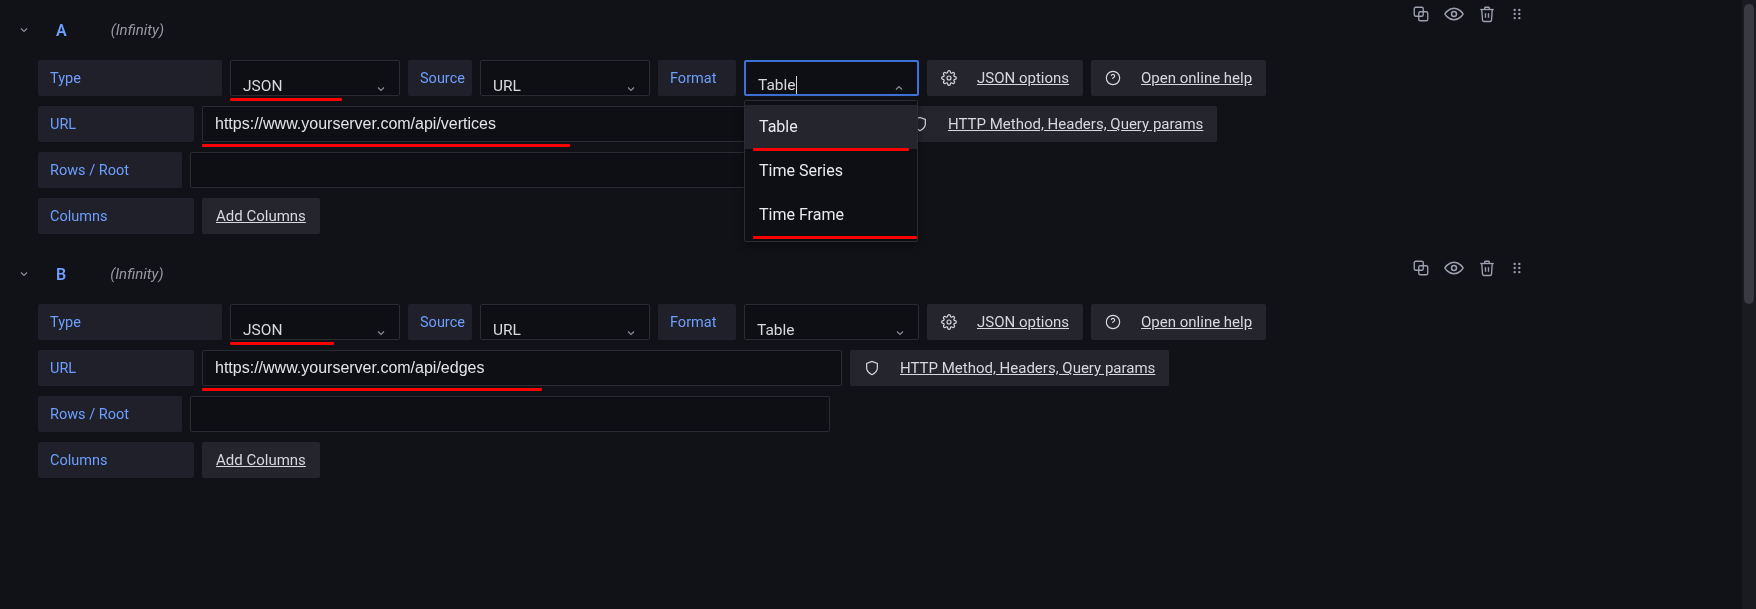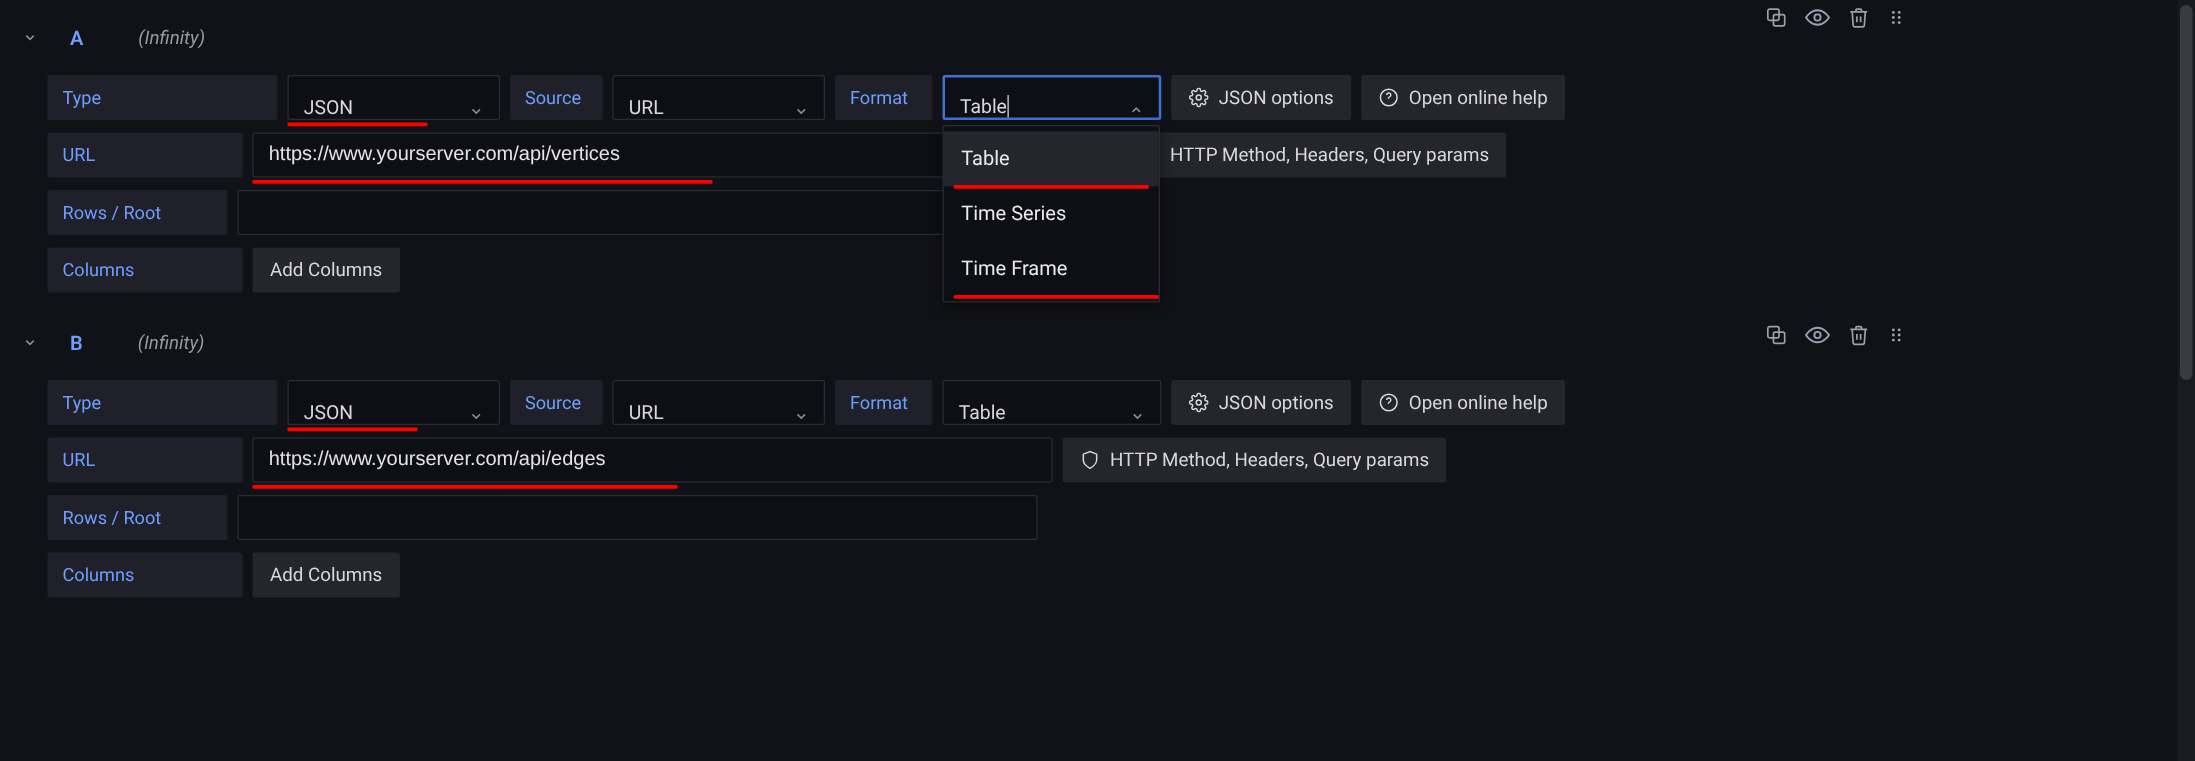--- a/index.html
+++ b/index.html
@@ -74,21 +74,21 @@
     align-items: center;
     height: 36px;
     background: #1f2029;
     color: #6e9fff;
     font-size: 14.5px;
     padding: 0 12px;
     border-radius: 2px;
     flex-shrink: 0;
   }
   .label.w-type   { width: 184px; }
-  .label.w-source { width: 74px; }
+  .label.w-source { width: 64px; }
   .label.w-format { width: 78px; }
   .label.w-url    { width: 156px; }
   .label.w-rows   { width: 144px; }
   .label.w-cols   { width: 156px; }
 
   .select-box {
     display: flex;
     align-items: flex-end;
     justify-content: space-between;
     height: 36px;
@@ -126,24 +126,25 @@
   .text-input.empty { }
 
   .btn {
     display: flex;
     align-items: center;
     height: 36px;
     background: #24252d;
     color: #d8d8dd;
     font-size: 15px;
     padding: 0 14px;
-    gap: 8px;
+    gap: 20px;
     border-radius: 2px;
     cursor: pointer;
     white-space: nowrap;
+    text-decoration: underline;
   }
   .btn.small { font-size: 15px; }
 
   .dropdown {
     position: absolute;
     width: 174px;
     background: #0e0f14;
     border: 1px solid #2a2c34;
     border-radius: 2px;
     z-index: 50;

